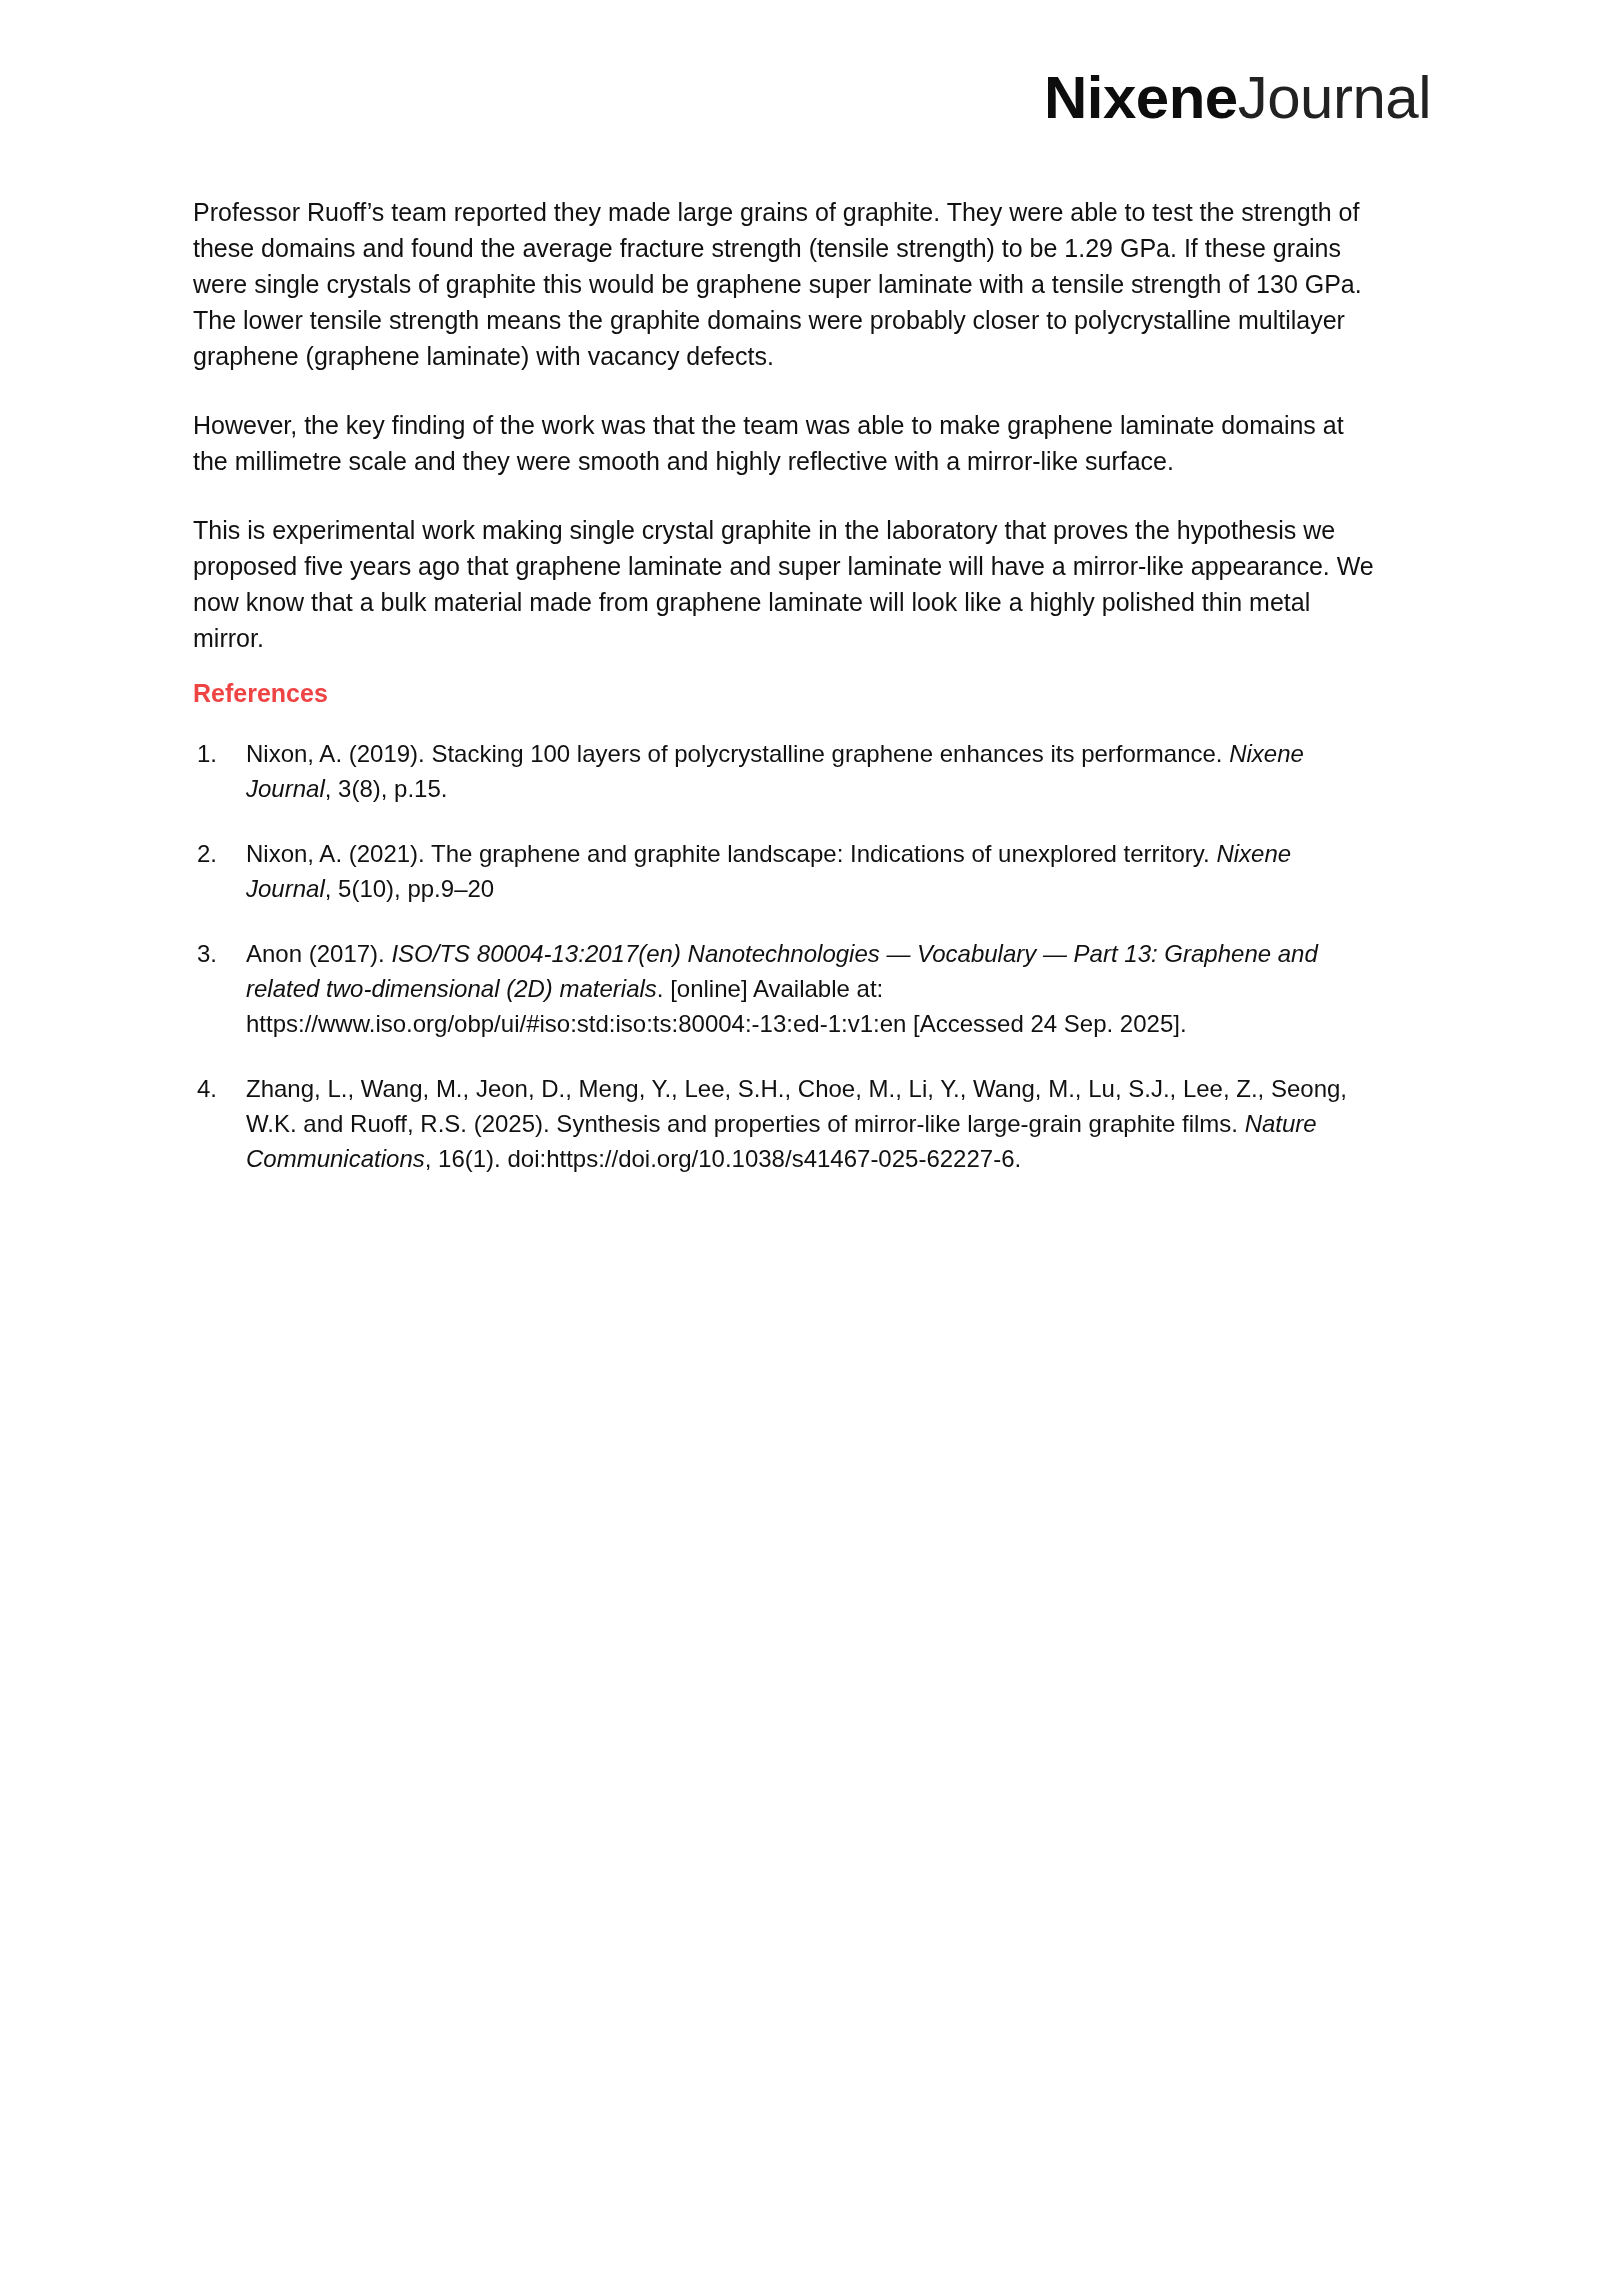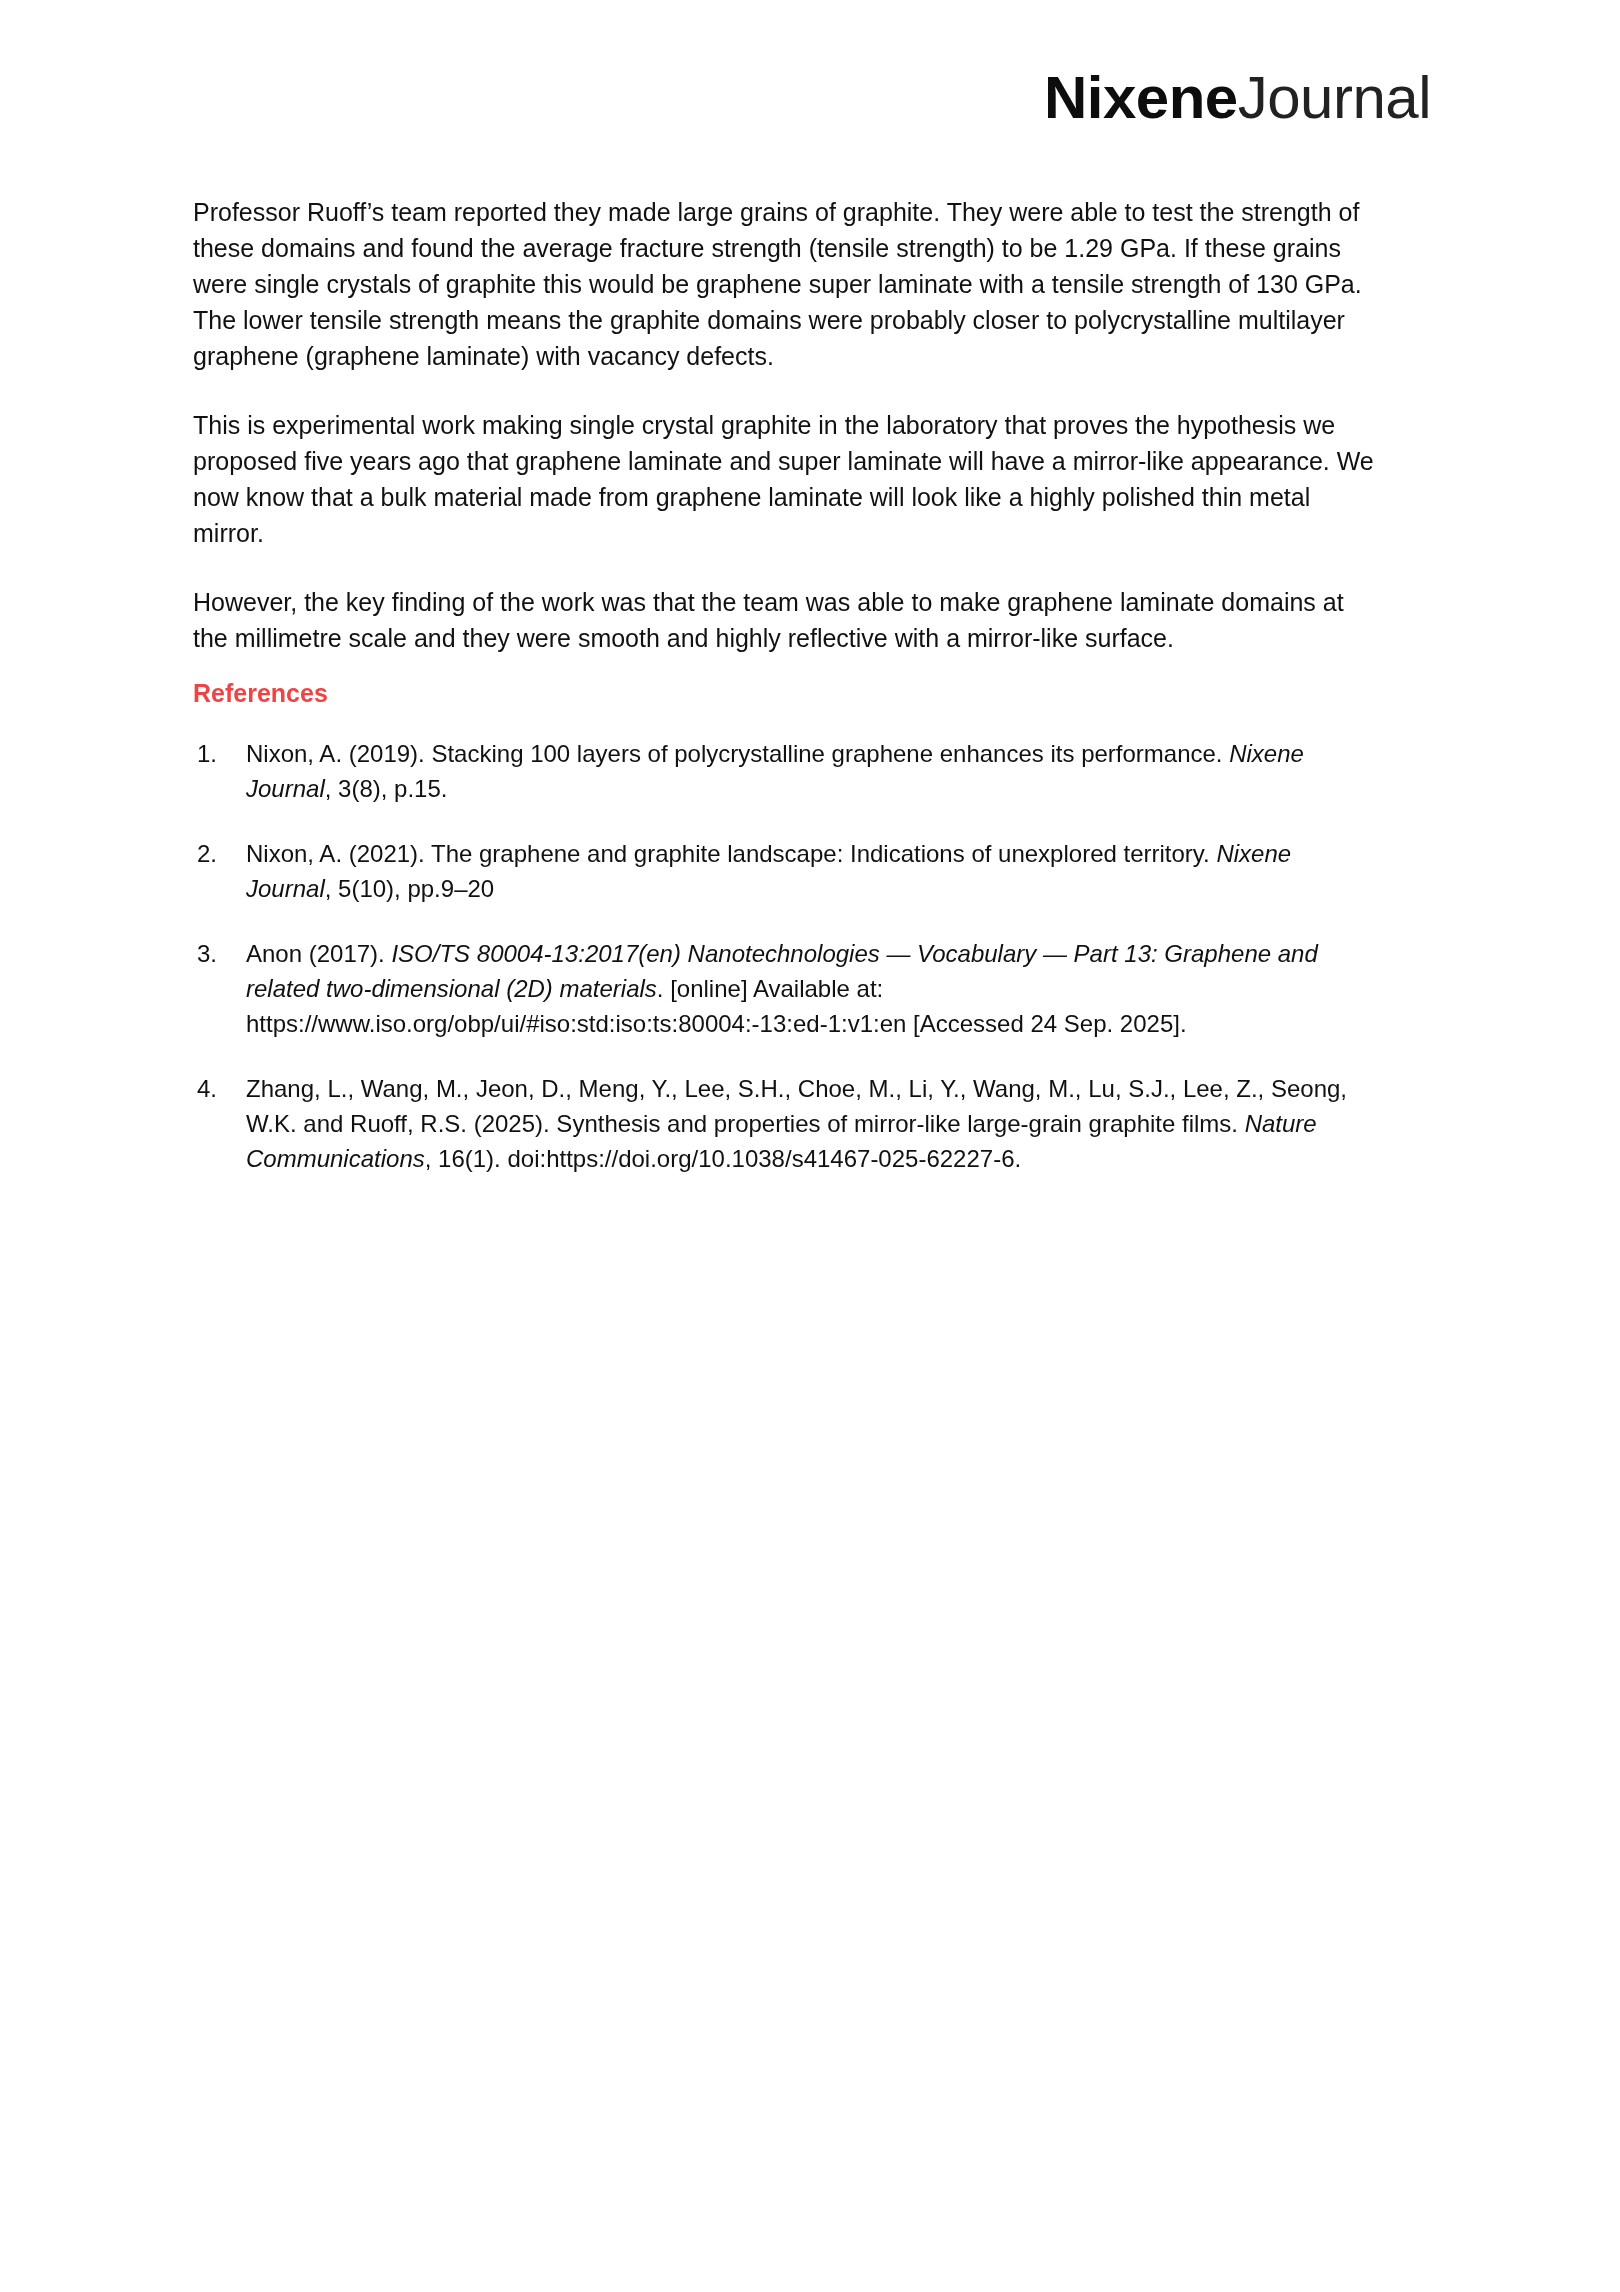--- a/index.html
+++ b/index.html
@@ -165,22 +165,22 @@
 
 <div class="page">
 
   <div class="masthead">
     <div class="masthead-logo"><span class="brand-bold">Nixene</span><span class="brand-light">Journal</span></div>
   </div>
 
   <div class="content">
 
     <p class="body-par">Professor Ruoff’s team reported they made large grains of graphite.  They were able to test the strength of these domains and found the average fracture strength (tensile strength) to be 1.29 GPa.  If these grains were single crystals of graphite this would be graphene super laminate with a tensile strength of 130 GPa.  The lower tensile strength means the graphite domains were probably closer to polycrystalline multilayer graphene (graphene laminate) with vacancy defects.</p>
+    <p class="body-par">However, the key finding of the work was that the team was able to make graphene laminate domains at the millimetre scale and they were smooth and highly reflective with a mirror-like surface.</p>
     <p class="body-par">This is experimental work making single crystal graphite in the laboratory that proves the hypothesis we proposed five years ago that graphene laminate and super laminate will have a mirror-like appearance.  We now know that a bulk material made from graphene laminate will look like a highly polished thin metal mirror.</p>
-    <p class="body-par">However, the key finding of the work was that the team was able to make graphene laminate domains at the millimetre scale and they were smooth and highly reflective with a mirror-like surface.</p>
 
     <h2 class="refs-heading">References</h2>
 
     <ol class="ref-list">
 
       <li class="ref-item">
         <span class="ref-number">1.</span>
         <span class="ref-text"><span>Nixon, A. (2019). Stacking 100 layers of polycrystalline graphene enhances its performance. </span><i>Nixene Journal</i><span>, 3(8), p.15.</span></span>
       </li>
 

